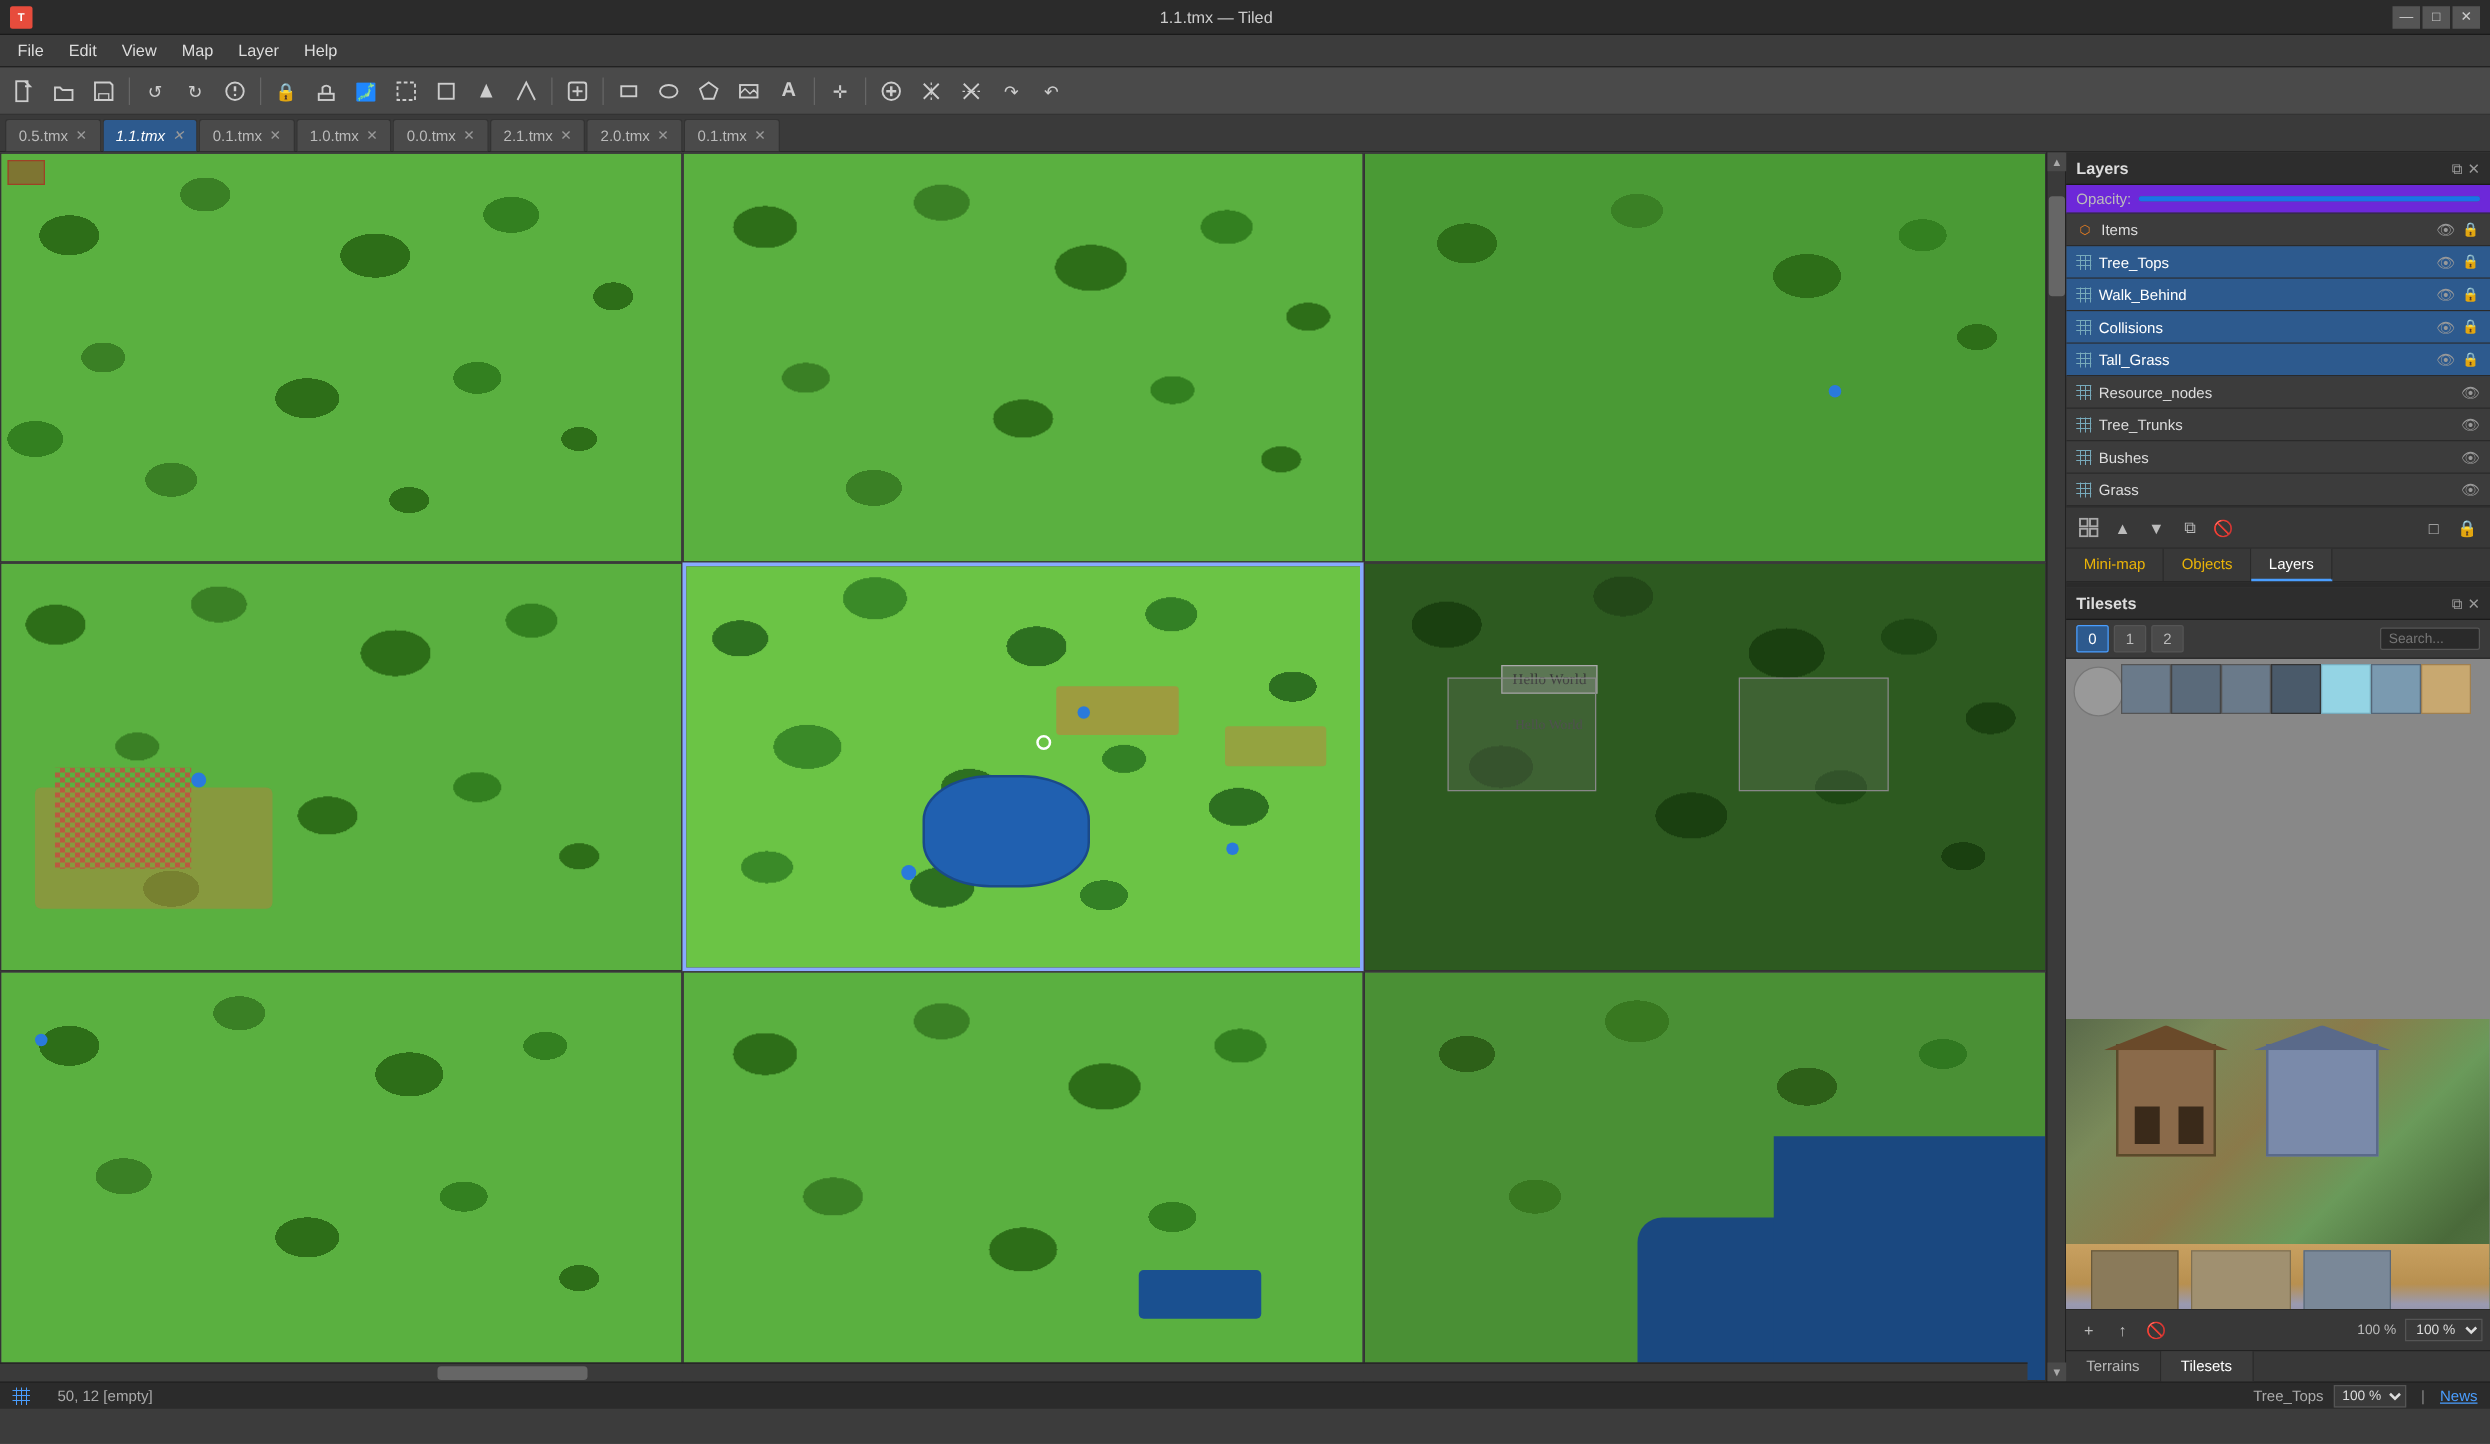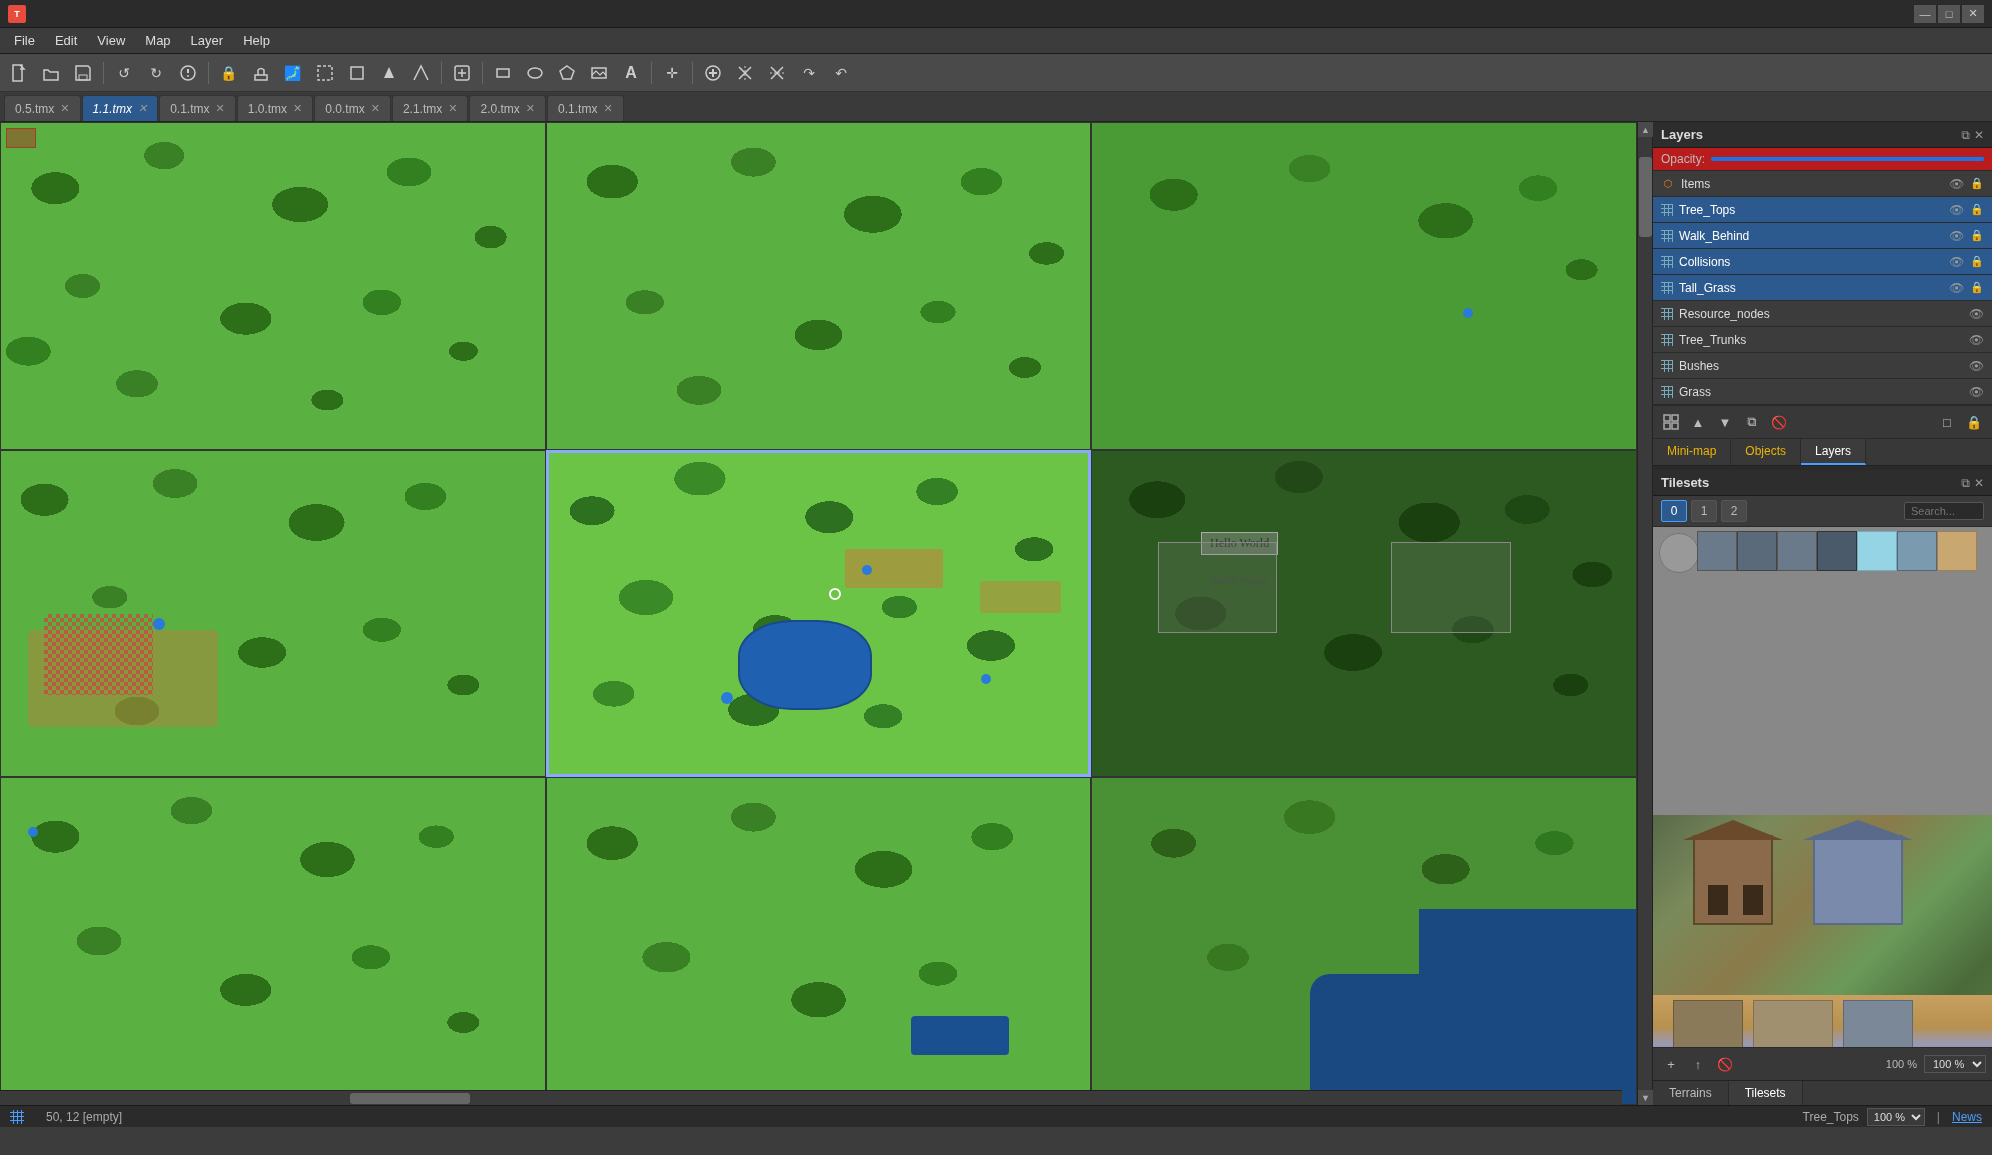--- a/index.html
+++ b/index.html
@@ -146,21 +146,21 @@
     }
     .panel-title { font-size: 13px; font-weight: bold; color: #ddd; }
     .panel-controls { display: flex; gap: 4px; }
     .panel-ctrl-btn { background: none; border: none; color: #999; cursor: pointer; font-size: 12px; }
 
     .opacity-row {
       display: flex;
       align-items: center;
       padding: 4px 8px;
       gap: 6px;
-      background: #b91c1c;
+      background: #6d28d9;
       border-bottom: 1px solid #2a2a2a;
     }
     .opacity-label { font-size: 12px; color: #bbb; }
     .opacity-slider {
       flex: 1;
       height: 4px;
       background: #1a73e8;
       border-radius: 2px;
       position: relative;
       cursor: pointer;
@@ -327,20 +327,21 @@
       cursor: ns-resize;
     }
   </style>
 </head>
 <body>
 
 <div id="titlebar">
   <div style="display:flex;align-items:center;">
     <div style="width:18px;height:18px;background:#e74c3c;border-radius:2px;display:flex;align-items:center;justify-content:center;font-size:9px;color:white;font-weight:bold;margin-right:6px;">T</div>
   </div>
+  <div class="title">1.1.tmx — Tiled</div>
   <div class="win-controls">
     <button class="win-btn">—</button>
     <button class="win-btn">□</button>
     <button class="win-btn close">✕</button>
   </div>
 </div>
 
 <div id="menubar">
   <div class="menu-item">File</div>
   <div class="menu-item">Edit</div>

